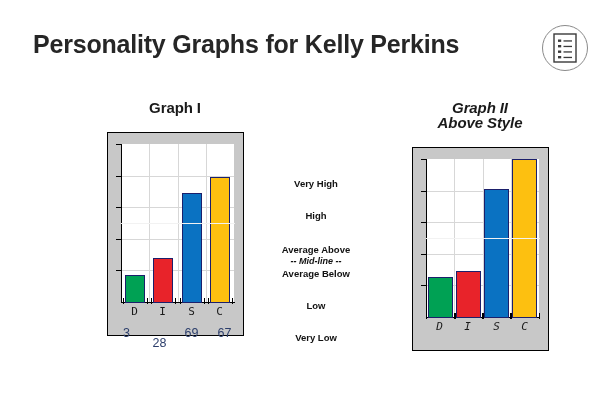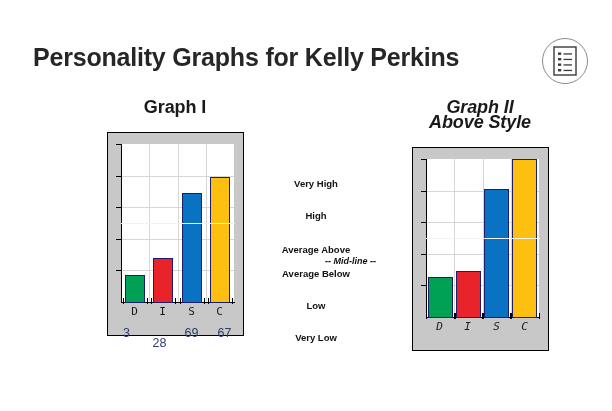--- a/index.html
+++ b/index.html
@@ -12,21 +12,21 @@
     background: #ffffff;
     font-family: "Liberation Sans", sans-serif;
     color: #231f20;
     overflow: hidden;
     position: relative;
   }
 
   
   .header {
     position: absolute;
-    left: 0; top: 16px;
+    left: 0; top: 3px;
     width: 612px;
     height: 86px;
   }
   .page-title {
     position: absolute;
     left: 33px;
     top: 27px;
     font-size: 25px;
     font-weight: bold;
     letter-spacing: -0.2px;
@@ -52,21 +52,21 @@
   .graph-block {
     position: absolute;
     top: 100px;
     width: 200px;
   }
   .graph-block.g1 { left: 75px; }
   .graph-block.g2 { left: 380px; font-style: italic; }
 
   .graph-heading {
     text-align: center;
-    font-size: 18px;
+    font-size: 15px;
     font-weight: bold;
     color: #1a1a1a;
     line-height: 15px;
     letter-spacing: -0.1px;
   }
 
   .panel {
     position: relative;
     margin: 0 auto;
     margin-top: 17px;
@@ -281,21 +281,21 @@
       <span style="left: 33px; width: 33px; margin-top: 10px;">28</span>
       <span style="left: 65px; width: 33px;">69</span>
       <span style="left: 98px; width: 33px;">67</span>
     </div>
 </div>
 
 <div class="scale-col">
     <div style="top: 18px;">Very High</div>
     <div style="top: 50px;">High</div>
     <div style="top: 84px;">Average Above</div>
-    <div class="midline-lbl" style="top: 96px; text-align: right;">-- Mid-line --</div>
+    <div class="midline-lbl" style="top: 96px;">-- Mid-line --</div>
     <div style="top: 108px;">Average Below</div>
     <div style="top: 140px;">Low</div>
     <div style="top: 172px;">Very Low</div>
   </div>
 
 <div class="graph-block g2">
   <div class="graph-heading">
     <div>Graph II</div>
     <div>Above Style</div>
   </div>

